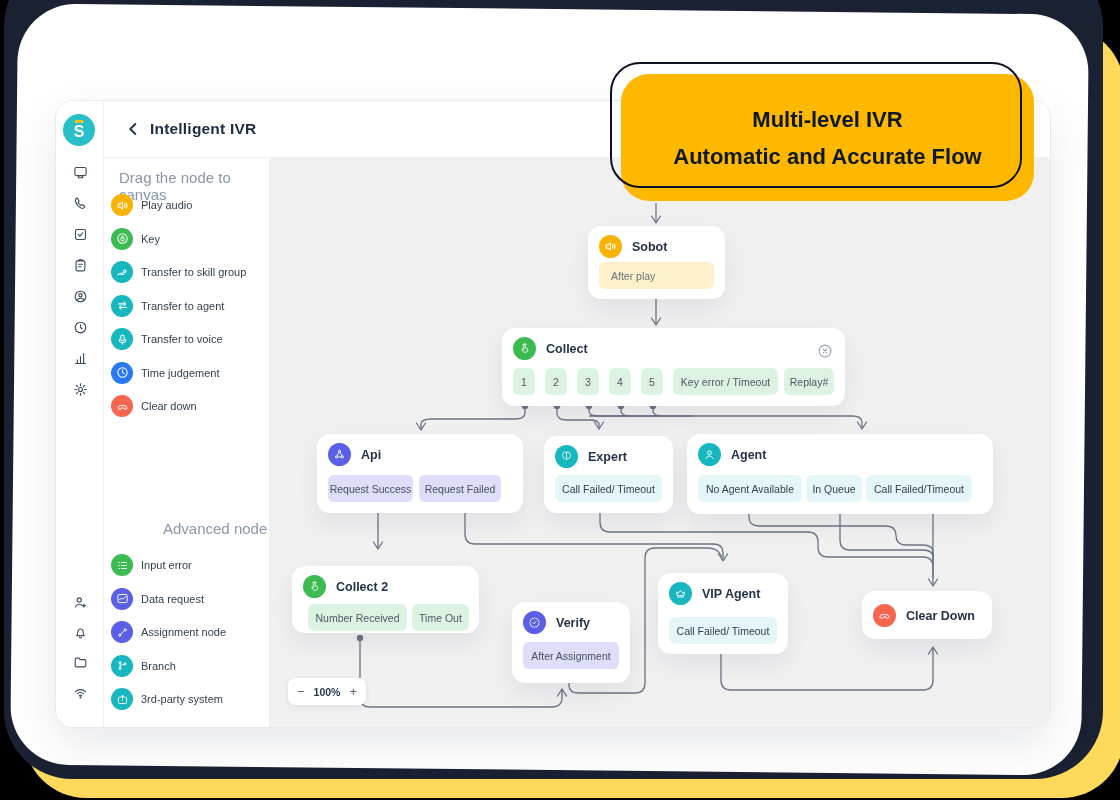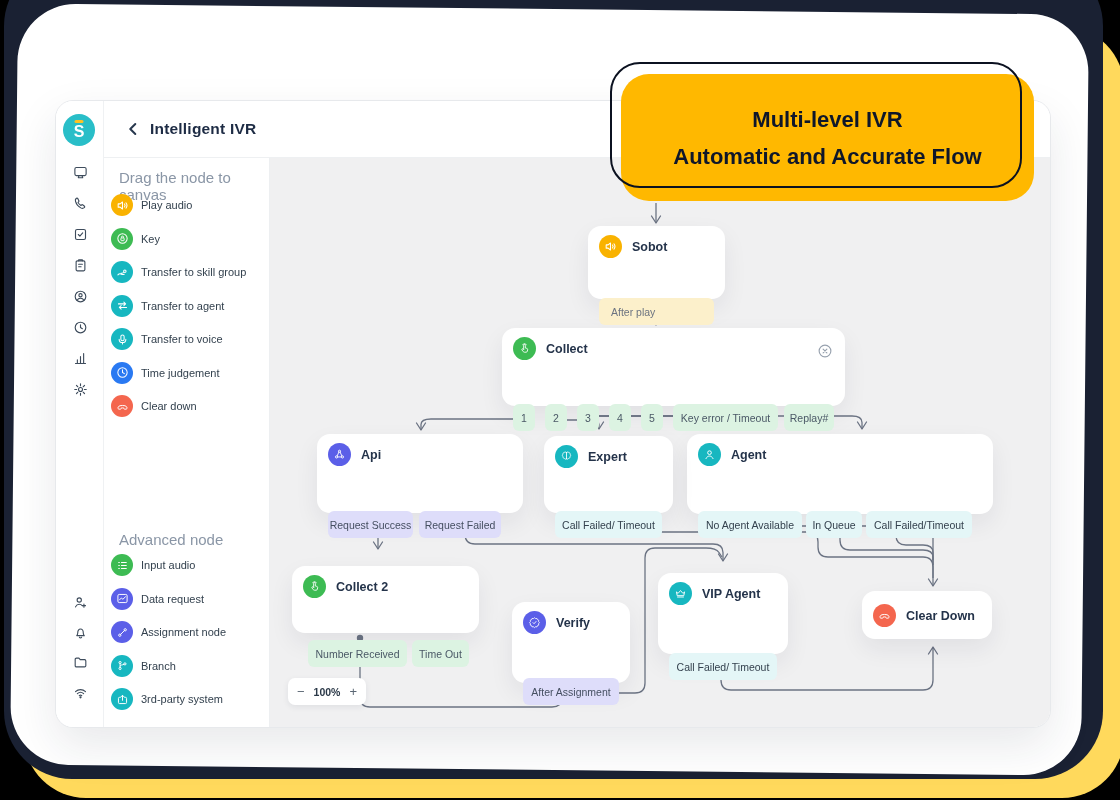--- a/index.html
+++ b/index.html
@@ -22,36 +22,36 @@
   .rail-icons.bottom{top:494px;gap:15px;}
   .rail-ic{width:15px;height:15px;color:#3E4C5C;}
   .rail-ic svg{display:block;width:100%;height:100%;}
   .app-header{position:absolute;left:48px;top:0;right:0;height:57px;background:#fff;border-bottom:1px solid #EEF0F2;display:flex;align-items:center;}
   .back-chevron{margin-left:18px;width:22px;height:22px;color:#2A3A50;cursor:pointer;}
   .back-chevron svg{display:block;width:100%;height:100%;}
   .app-title{margin-left:6px;font-size:15.5px;font-weight:bold;color:#1D2B44;letter-spacing:.2px;}
   .palette{position:absolute;left:48px;top:57px;bottom:0;width:166px;background:#fff;border-right:1px solid #EDEFF1;}
   .palette-hint{position:absolute;left:15px;font-size:15px;color:#8A96A6;}
   .hint-basic{top:11px;}
-  .hint-adv{top:373px;}
+  .hint-adv{top:362px;margin-left:44px;}
   .pal-item{position:absolute;left:7px;display:flex;align-items:center;gap:8px;cursor:grab;}
   .pal-circle{width:22px;height:22px;border-radius:50%;display:flex;align-items:center;justify-content:center;color:#fff;flex:0 0 auto;}
   .pal-circle svg{width:13px;height:13px;display:block;}
   .pal-label{font-size:11px;color:#33414E;white-space:nowrap;}
   .canvas{position:absolute;left:214px;top:57px;right:0;bottom:0;background:#F0F0F1;}
   
   .flow-layer{position:absolute;left:0;top:0;width:1120px;height:800px;z-index:6;pointer-events:none;}
   .flow-layer .node,.flow-layer .zoomctl{pointer-events:auto;}
   svg.wires{position:absolute;left:0;top:0;width:1120px;height:800px;z-index:5;pointer-events:none;}
   .node{position:absolute;background:#fff;border-radius:13px;box-shadow:0 10px 24px rgba(25,35,60,.07);}
   .node-head{position:absolute;left:11px;top:9px;display:flex;align-items:center;gap:10px;}
   .node-circle{width:23px;height:23px;border-radius:50%;display:flex;align-items:center;justify-content:center;color:#fff;flex:0 0 auto;}
   .node-circle svg{width:13px;height:13px;display:block;}
   .node-title{font-size:12.5px;font-weight:bold;color:#24334A;white-space:nowrap;}
-  .pills{position:absolute;left:11px;display:flex;gap:6px;margin-top:36px;}
+  .pills{position:absolute;left:11px;display:flex;gap:6px;}
   .pill{height:27px;border-radius:6px;display:flex;align-items:center;justify-content:center;font-size:10.5px;color:#4A5866;padding:0 9px;white-space:nowrap;}
   .pill.green{background:#DCF3E2;}
   .pill.cream{background:#FCF0CB;color:#6B7380;justify-content:flex-start;padding-left:12px !important;}
   .pill.lavender{background:#DEDDFA;color:#454F61;}
   .pill.cyan{background:#E4F6F7;color:#34414E;}
   .pill.digit{width:22px;padding:0;flex:0 0 auto;}
   .node-close{position:absolute;right:12px;top:15px;width:16px;height:16px;color:#97A1AE;cursor:pointer;}
   .node-close svg{display:block;width:100%;height:100%;}
   .zoomctl{position:absolute;left:288px;top:678px;width:78px;height:27px;background:#fff;border-radius:7px;box-shadow:0 2px 6px rgba(25,35,60,.08);display:flex;align-items:center;justify-content:space-between;padding:0 9px;z-index:6;}
   .zoom-btn{font-size:13px;color:#5A6673;cursor:pointer;line-height:1;}
@@ -229,21 +229,21 @@
             </svg>
           </span>
           <span class="pal-label">Clear down</span>
         </div>
         <div class="pal-item" style="top: 396px;">
           <span class="pal-circle" style="background: rgb(61, 187, 83);">
             <svg viewBox="0 0 24 24">
               <path d="M5 6.5h1.2M5 12h1.2M5 17.5h1.2M10 6.5h9M10 12h9M10 17.5h9" fill="none" stroke="currentColor" stroke-width="1.9" stroke-linecap="round"></path>
             </svg>
           </span>
-          <span class="pal-label">Input audio</span>
+          <span class="pal-label">Input error</span>
         </div>
         <div class="pal-item" style="top: 429.5px;">
           <span class="pal-circle" style="background: rgb(91, 95, 232);">
             <svg viewBox="0 0 24 24">
               <rect x="3.5" y="4.5" width="17" height="15" rx="2.5" fill="none" stroke="currentColor" stroke-width="1.8"></rect>
               <path d="M6.5 14.5l3.4-3.4 2.8 2.3 4.8-4.6" fill="none" stroke="currentColor" stroke-width="1.8" stroke-linecap="round" stroke-linejoin="round"></path>
             </svg>
           </span>
           <span class="pal-label">Data request</span>
         </div>

